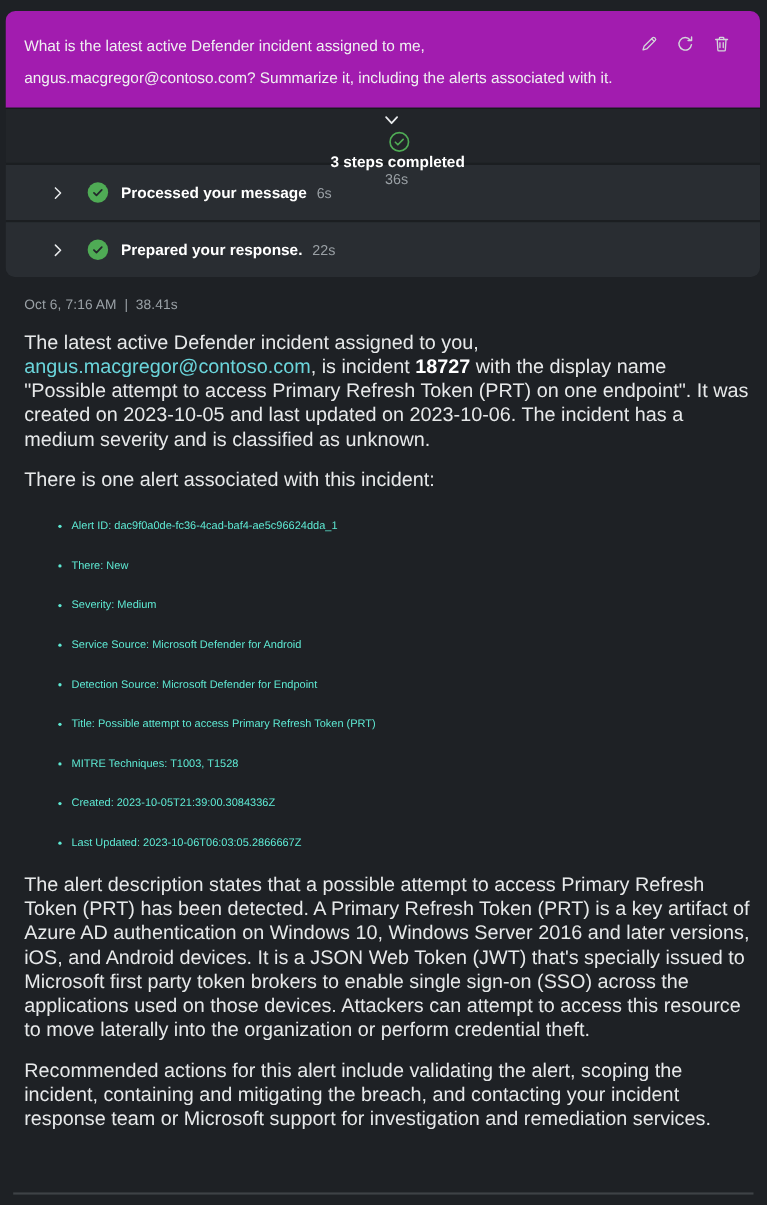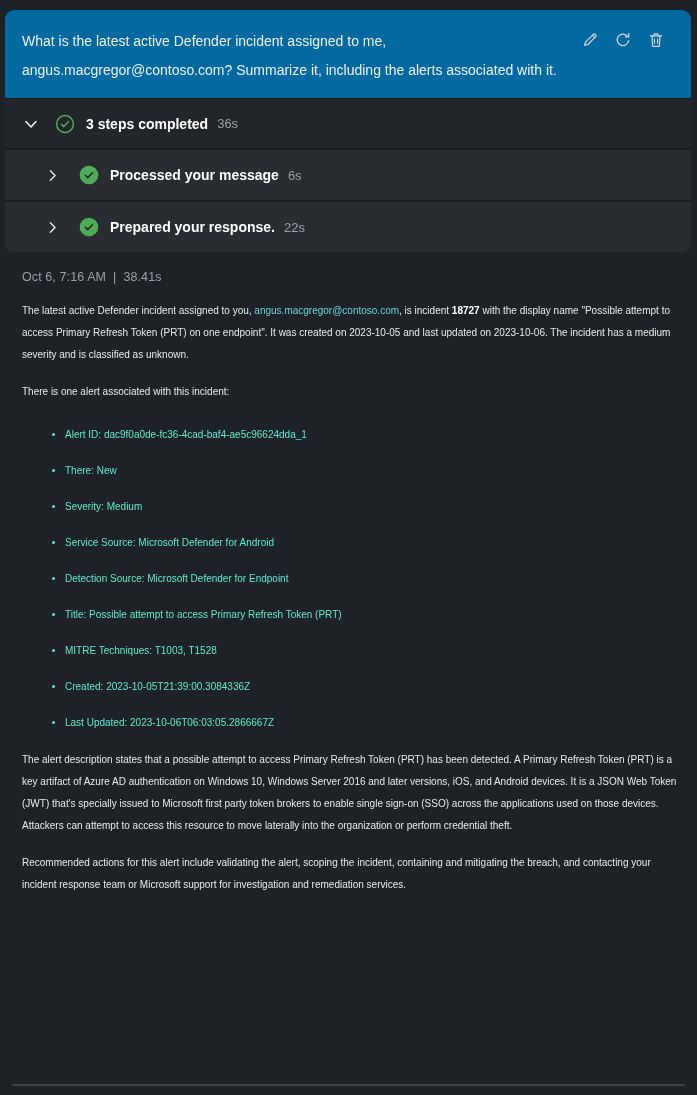--- a/index.html
+++ b/index.html
@@ -12,21 +12,21 @@
     overflow: hidden;
   }
 
   
   .card {
     margin: 10px 6px 0 5px;
     border-radius: 9px;
     overflow: hidden;
   }
   .prompt-section {
-    background: #0369a1;
+    background: #a21caf;
     display: flex;
     justify-content: space-between;
     padding: 17px 26px 13px 17px;
     min-height: 86px;
   }
   .prompt-text {
     font-size: 14px;
     line-height: 29px;
     color: #f0f1f2;
     max-width: 552px;
@@ -44,20 +44,21 @@
   .icon-btn svg { width: 18px; height: 18px; display: block; }
 
   .steps-header {
     background: #222529;
     border-top: 1px solid #17191c;
     height: 50px;
     display: flex;
     align-items: center;
     padding-left: 16px;
     cursor: pointer;
+    flex-direction: column;
   }
   .steps-header .chev { width: 20px; height: 20px; color: #e8eaec; }
   .steps-header .chk { margin-left: 14px; }
   .steps-title { margin-left: 11px; font-size: 14px; font-weight: 700; color: #ffffff; }
   .duration { margin-left: 9px; font-size: 13px; color: #9aa0a5; text-align: center; }
 
   .step-row {
     background: #292d32;
     height: 52px;
     display: flex;
@@ -72,21 +73,21 @@
   .step-label { margin-left: 11px; font-size: 14px; font-weight: 700; color: #ffffff; }
 
   .chk { width: 20px; height: 20px; flex: 0 0 auto; }
   .chk svg { width: 20px; height: 20px; display: block; }
 
   
   .response { padding: 18px 12px 0 22px; }
   .timestamp { font-size: 12.5px; color: #9aa1a6; letter-spacing: 0.1px; }
   .timestamp .sep { margin: 0 7px; }
   .response p {
-    font-size: 10px;
+    font-size: 18px;
     line-height: 22px;
     color: #e7e9ea;
     margin-top: 15px;
   }
   .response p.para1 { margin-top: 16px; }
   .response a.email-link { color: var(--link-color, #6bd5db); text-decoration: none; }
   .response .bold { font-weight: 700; color: #ffffff; }
   .response ul {
     margin: 21px 0 15px 0;
     padding-left: 43px;

